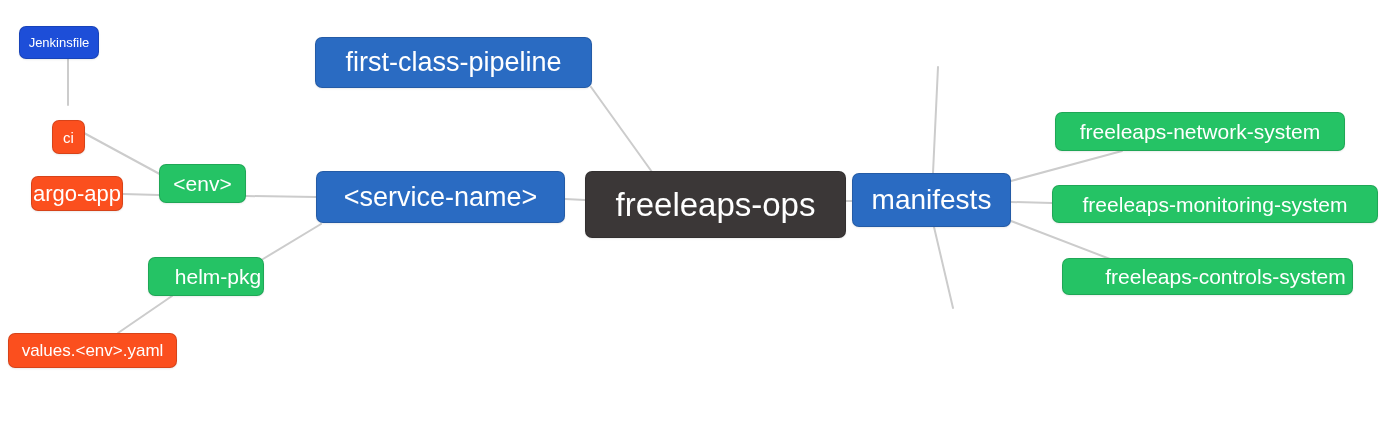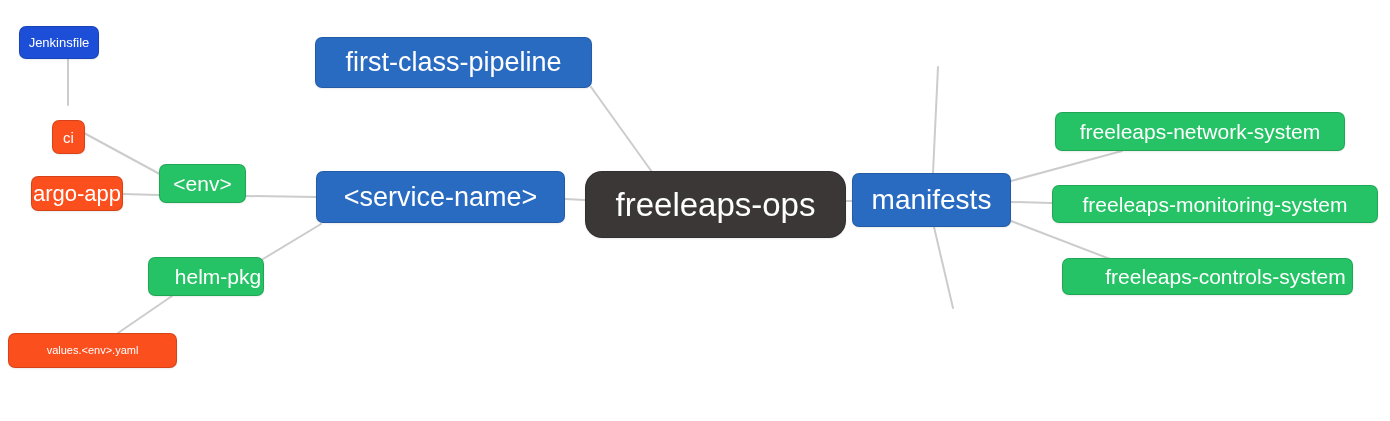--- a/index.html
+++ b/index.html
@@ -63,30 +63,30 @@
     </div>
     <div class="node" style="left: 31px; top: 176px; width: 92px; height: 35px; font-size: 22px; background: rgb(251, 79, 30);">
       <span>argo-app</span>
     </div>
     <div class="node" style="left: 159px; top: 164px; width: 87px; height: 39px; font-size: 21px; background: rgb(37, 195, 101); align-items: center;">
       <span>&lt;env&gt;</span>
     </div>
     <div class="node" style="left: 148px; top: 257px; width: 116px; height: 39px; font-size: 21px; background: rgb(37, 195, 101); padding-left: 24px;">
       <span>helm-pkg</span>
     </div>
-    <div class="node" style="left: 8px; top: 333px; width: 169px; height: 35px; font-size: 11px; background: rgb(251, 79, 30);">
+    <div class="node" style="left: 8px; top: 333px; width: 169px; height: 35px; font-size: 17px; background: rgb(251, 79, 30);">
       <span>values.&lt;env&gt;.yaml</span>
     </div>
     <div class="node" style="left: 315px; top: 37px; width: 277px; height: 51px; font-size: 27px; background: rgb(42, 107, 194);">
       <span>first-class-pipeline</span>
     </div>
     <div class="node" style="left: 316px; top: 171px; width: 249px; height: 52px; font-size: 27px; background: rgb(42, 107, 194);">
       <span>&lt;service-name&gt;</span>
     </div>
-    <div class="node" style="left: 585px; top: 171px; width: 261px; height: 67px; font-size: 33px; background: rgb(59, 55, 55); border-radius: 17px;">
+    <div class="node" style="left: 585px; top: 171px; width: 261px; height: 67px; font-size: 33px; background: rgb(59, 55, 55);">
       <span>freeleaps-ops</span>
     </div>
     <div class="node" style="left: 852px; top: 173px; width: 159px; height: 54px; font-size: 28px; background: rgb(42, 107, 194);">
       <span>manifests</span>
     </div>
     <div class="node" style="left: 1055px; top: 112px; width: 290px; height: 39px; font-size: 21px; background: rgb(37, 195, 101);">
       <span>freeleaps-network-system</span>
     </div>
     <div class="node" style="left: 1052px; top: 185px; width: 326px; height: 38px; font-size: 21px; background: rgb(37, 195, 101);">
       <span>freeleaps-monitoring-system</span>

